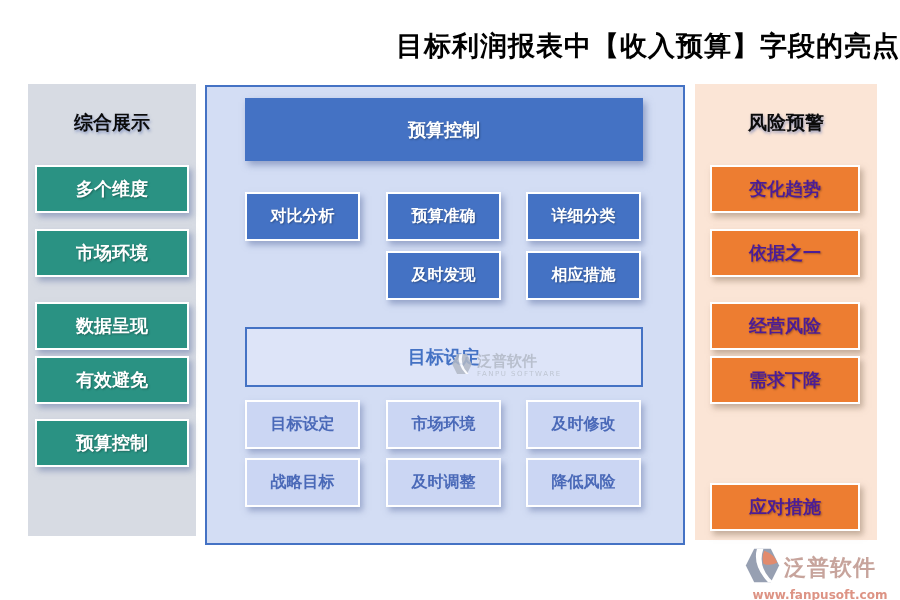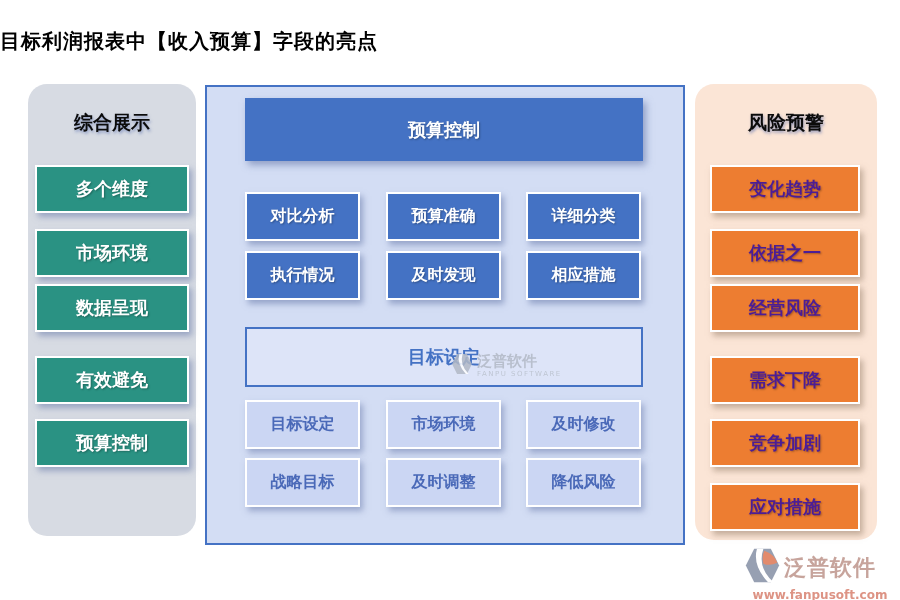--- a/index.html
+++ b/index.html
@@ -2,25 +2,25 @@
 <html><head>
 <meta charset="utf-8">
 <style>
   html,body{margin:0;padding:0;}
   body{
     width:900px;height:600px;position:relative;overflow:hidden;
     background:#ffffff;
     font-family:"DejaVu Sans","Liberation Sans",sans-serif;
   }
   .page-title{
-    position:absolute;top:28px;left:0;width:900px;text-align:left;
-    font-size:20px;font-weight:bold;color:#000;letter-spacing:1px;
+    position:absolute;top:28px;left:0;width:900px;text-align:right;
+    font-size:27px;font-weight:bold;color:#000;letter-spacing:1px;
   }
   
-  .side-panel{position:absolute;top:84px;box-sizing:border-box;border-radius:19px;}
+  .side-panel{position:absolute;top:84px;box-sizing:border-box;}
   .panel-left{left:28px;width:168px;height:452px;background:#D7DBE3;}
   .panel-right{left:695px;width:182px;height:456px;background:#FBE5D6;}
   .panel-hdr{
     position:absolute;top:26px;left:0;width:100%;text-align:center;
     font-size:19px;font-weight:bold;color:#0b0b0b;
     text-shadow:1px 2px 3px rgba(77,100,170,.55);
   }
   
   .blk{
     position:absolute;box-sizing:border-box;
@@ -32,21 +32,21 @@
     background:#2A9283;border:2px solid #ffffff;
     color:#ffffff;font-size:18px;text-shadow:1px 1px 2px rgba(0,0,0,.30);
     box-shadow:3px 4px 6px rgba(104,122,170,.55);
   }
   .blk-orange{
     width:150px;height:48px;left:15px;
     background:#ED7D31;border:2px solid #ffffff;
     color:#4c1d95;font-size:18px;text-shadow:1px 1px 2px rgba(0,0,0,.30);
     box-shadow:3px 4px 6px rgba(150,125,105,.55);
   }
-  .r1{top:81px}.r2{top:145px}.r3{top:200px}.r4{top:272px}.r5{top:335px}.r6{top:399px}
+  .r1{top:81px}.r2{top:145px}.r3{top:218px}.r4{top:272px}.r5{top:335px}.r6{top:399px}
   
   .panel-center{
     position:absolute;left:205px;top:85px;width:480px;height:460px;
     box-sizing:border-box;background:#D3DDF4;border:2px solid #4472C4;
   }
   .budget-hdr{
     left:38px;top:11px;width:398px;height:63px;
     background:#4472C4;color:#ffffff;font-size:18px;
     text-shadow:1px 1px 2px rgba(0,0,0,.30);
     box-shadow:3px 4px 7px rgba(100,118,168,.60);
@@ -99,41 +99,39 @@
   <div class="blk blk-teal r4">有效避免</div>
   <div class="blk blk-teal r5">预算控制</div>
 </div>
 
 <div class="panel-center">
   <div class="blk budget-hdr">预算控制</div>
 
   <div class="blk blk-blue c1 br1">对比分析</div>
   <div class="blk blk-blue c2 br1">预算准确</div>
   <div class="blk blk-blue c3 br1">详细分类</div>
-  <div class="blk blk-blue c1 br2">执行情况</div>
   <div class="blk blk-blue c3 br2">相应措施</div>
   <div class="blk blk-blue c2 br2">及时发现</div>
 
   <div class="blk goal-box">目标设定</div>
 
   <div class="blk blk-lav c1 gr1">目标设定</div>
   <div class="blk blk-lav c2 gr1">市场环境</div>
   <div class="blk blk-lav c3 gr1">及时修改</div>
   <div class="blk blk-lav c1 gr2">战略目标</div>
   <div class="blk blk-lav c2 gr2">及时调整</div>
   <div class="blk blk-lav c3 gr2">降低风险</div>
 </div>
 
 <div class="side-panel panel-right">
   <div class="panel-hdr">风险预警</div>
   <div class="blk blk-orange r1">变化趋势</div>
   <div class="blk blk-orange r2">依据之一</div>
   <div class="blk blk-orange r3">经营风险</div>
   <div class="blk blk-orange r4">需求下降</div>
-  <div class="blk blk-orange r5">竞争加剧</div>
   <div class="blk blk-orange r6">应对措施</div>
 </div>
 
 <div class="center-watermark">
   <span>
     <svg width="22" height="22" viewBox="0 0 40 40">
       <polygon fill="#B2B9C6" points="11,2 29,2 38,20 29,38 11,38 2,20"></polygon>
       <path fill="#ffffff" d="M15,2 Q10,20 27,38 L32,38 Q15,22 21,2 Z"></path>
     </svg>
   </span>

